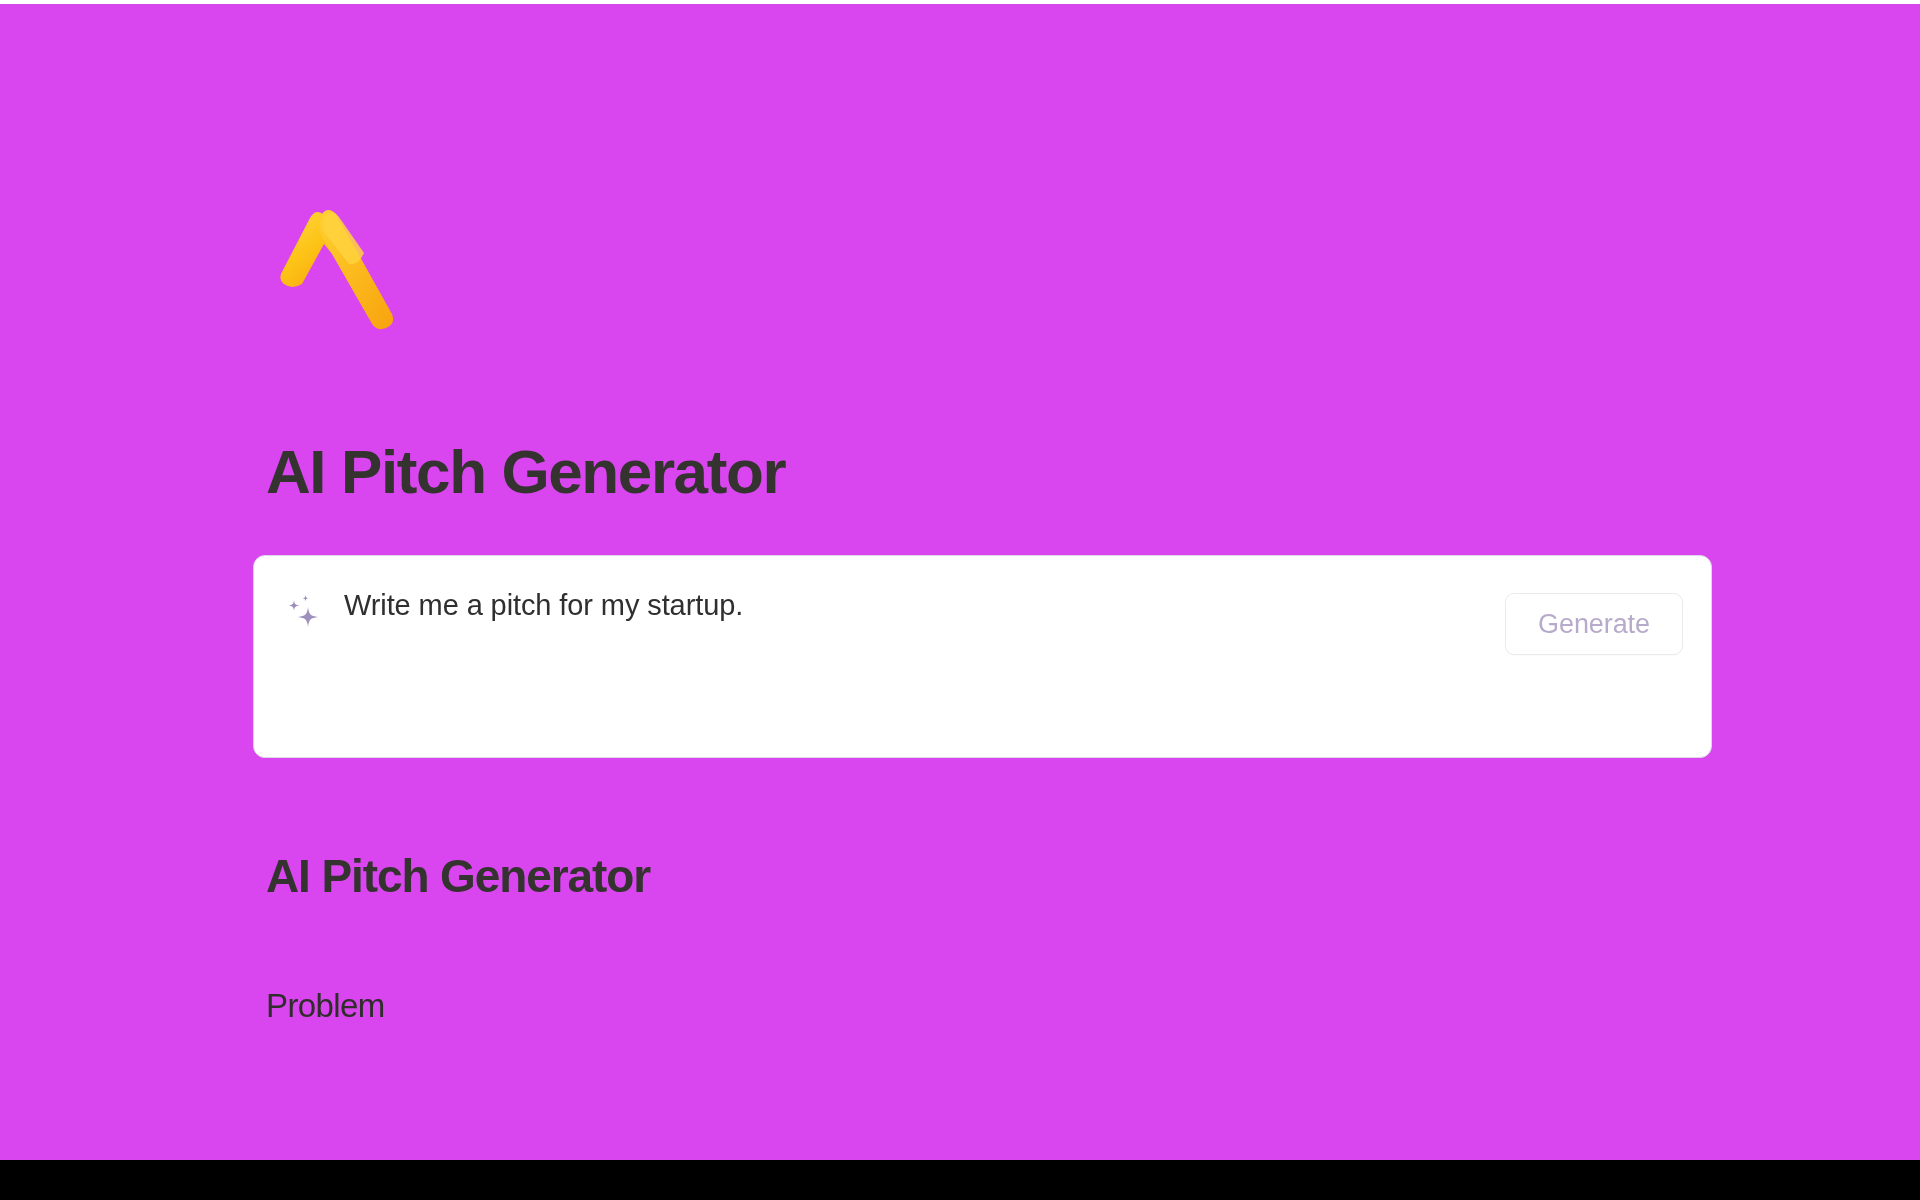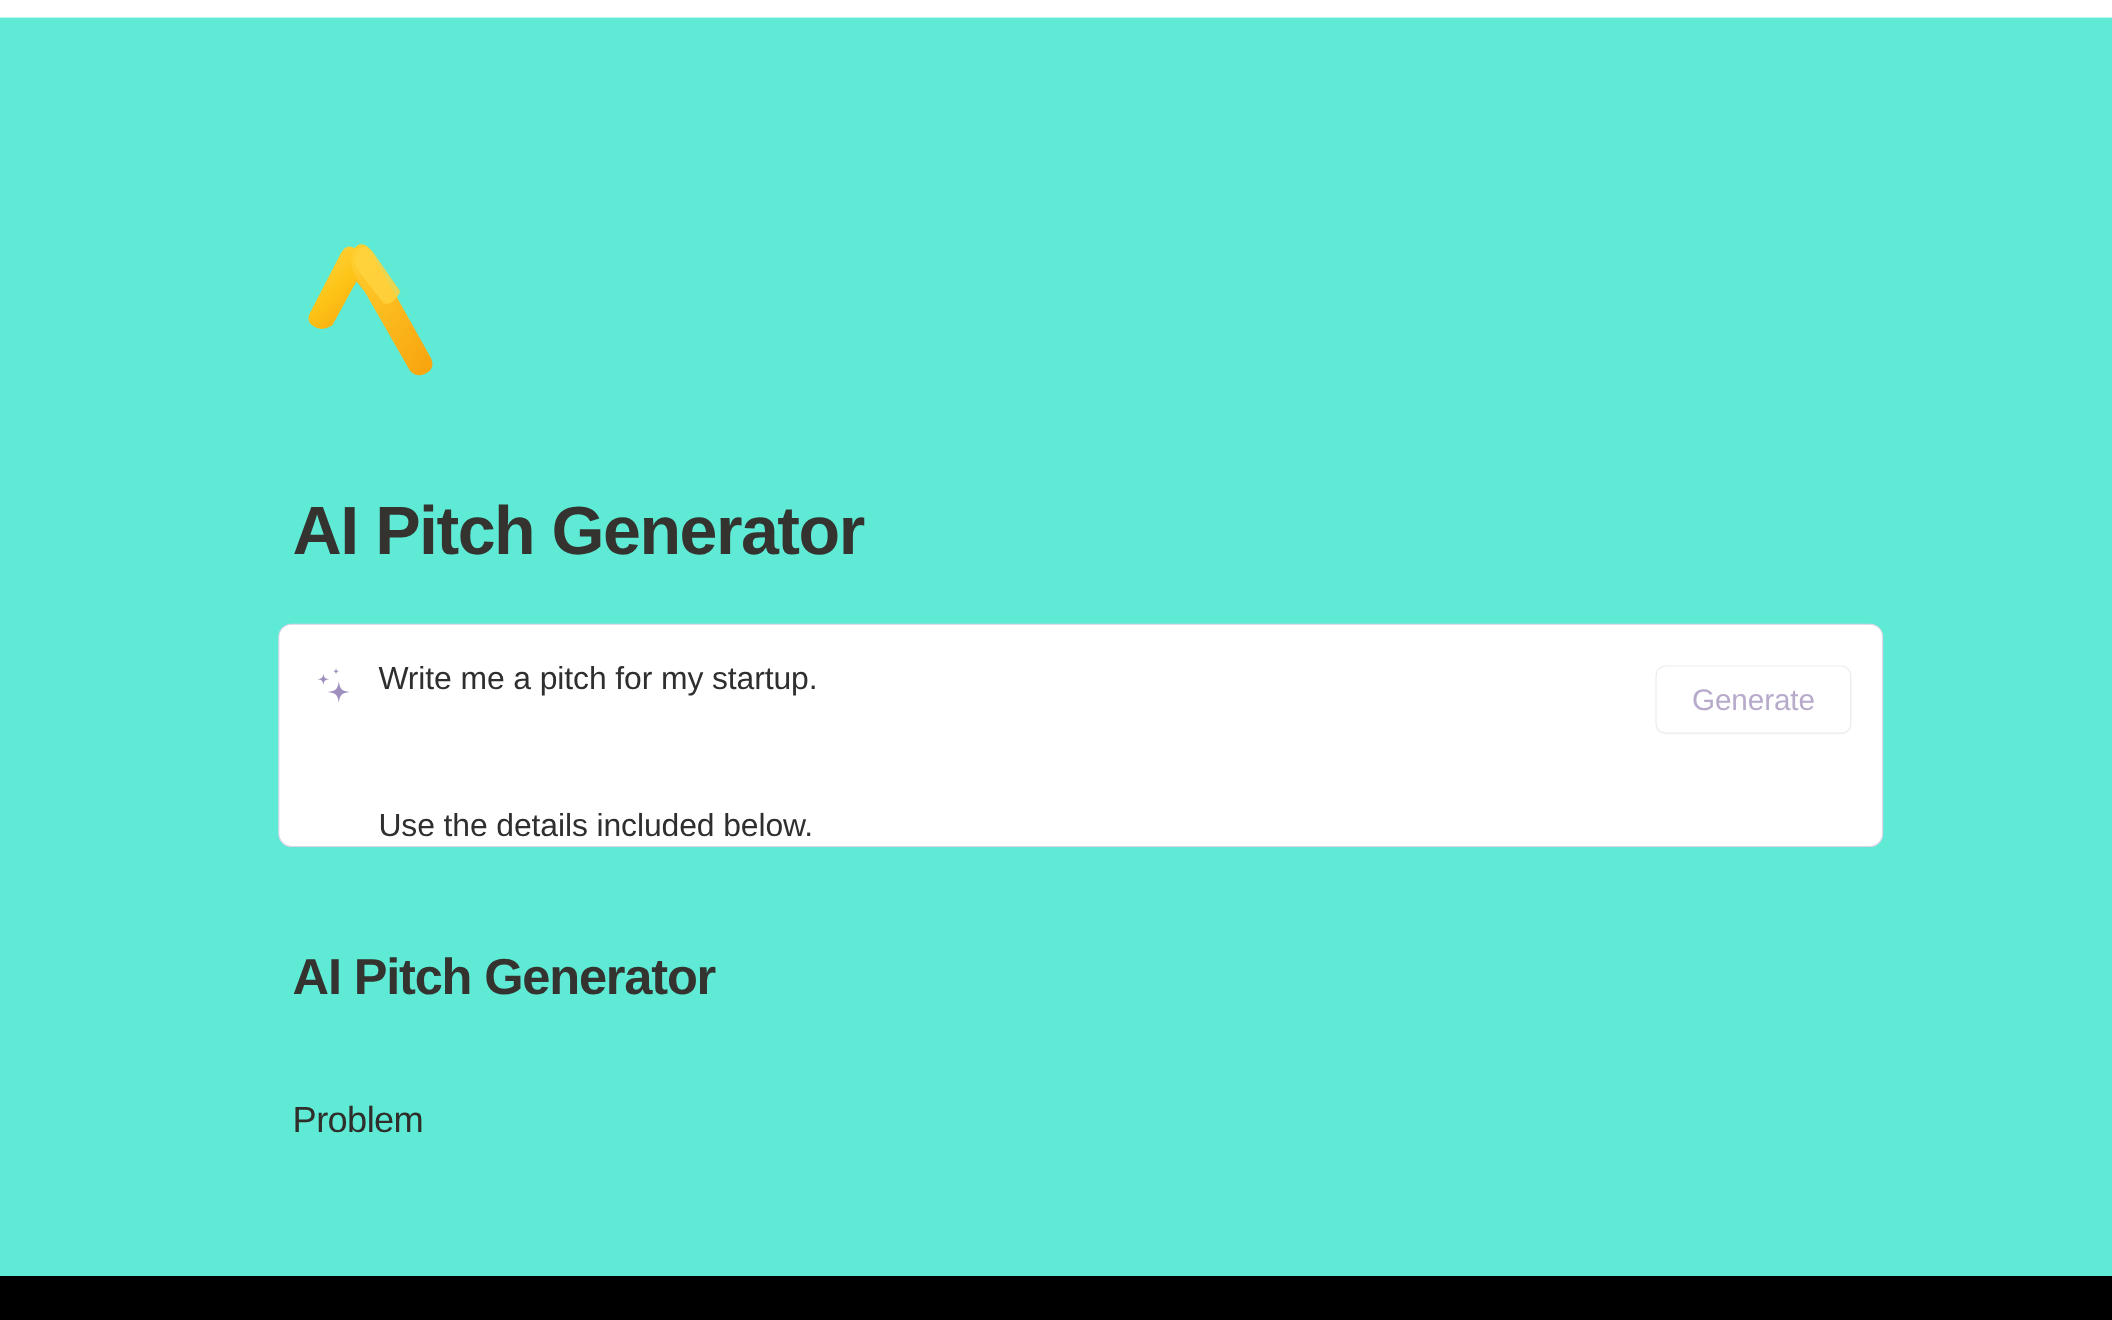--- a/index.html
+++ b/index.html
@@ -19,24 +19,24 @@
     position: relative;
     width: 1920px;
     height: 1200px;
     background: #ffffff;
   }
 
   
   .app-canvas {
     position: absolute;
     left: 0;
-    top: 16px;
+    top: 4px;
     width: 1920px;
     height: 1160px;
-    background: #5eead4;
+    background: #d946ef;
     overflow: hidden;
   }
 
   
   .logo-wrap {
     position: absolute;
     left: 272px;
     top: 198px;
     width: 150px;
     height: 130px;
@@ -205,21 +205,20 @@
             <g fill="#9f8fbe">
               <path d="M25 16 C25.9 23.4 27.6 25.1 35 26 C27.6 26.9 25.9 28.6 25 36 C24.1 28.6 22.4 26.9 15 26 C22.4 25.1 24.1 23.4 25 16 Z"></path>
               <path d="M11 9 C11.5 13.1 12.4 14 16.5 14.5 C12.4 15 11.5 15.9 11 20 C10.5 15.9 9.6 15 5.5 14.5 C9.6 14 10.5 13.1 11 9 Z"></path>
               <path d="M22.5 4 C22.8 6.4 23.3 6.9 25.7 7.2 C23.3 7.5 22.8 8 22.5 10.4 C22.2 8 21.7 7.5 19.3 7.2 C21.7 6.9 22.2 6.4 22.5 4 Z"></path>
             </g>
           </svg>
         </span>
 
         <div class="prompt-lines">
           <p class="prompt-line first">Write me a pitch for my startup.</p>
-          <p class="prompt-line">Use the details included below.</p>
         </div>
 
         <button class="generate-btn">Generate</button>
       </div>
     </div>
 
     <h2 class="doc-title">AI Pitch Generator</h2>
 
     <h3 class="section-heading">Problem</h3>
 

